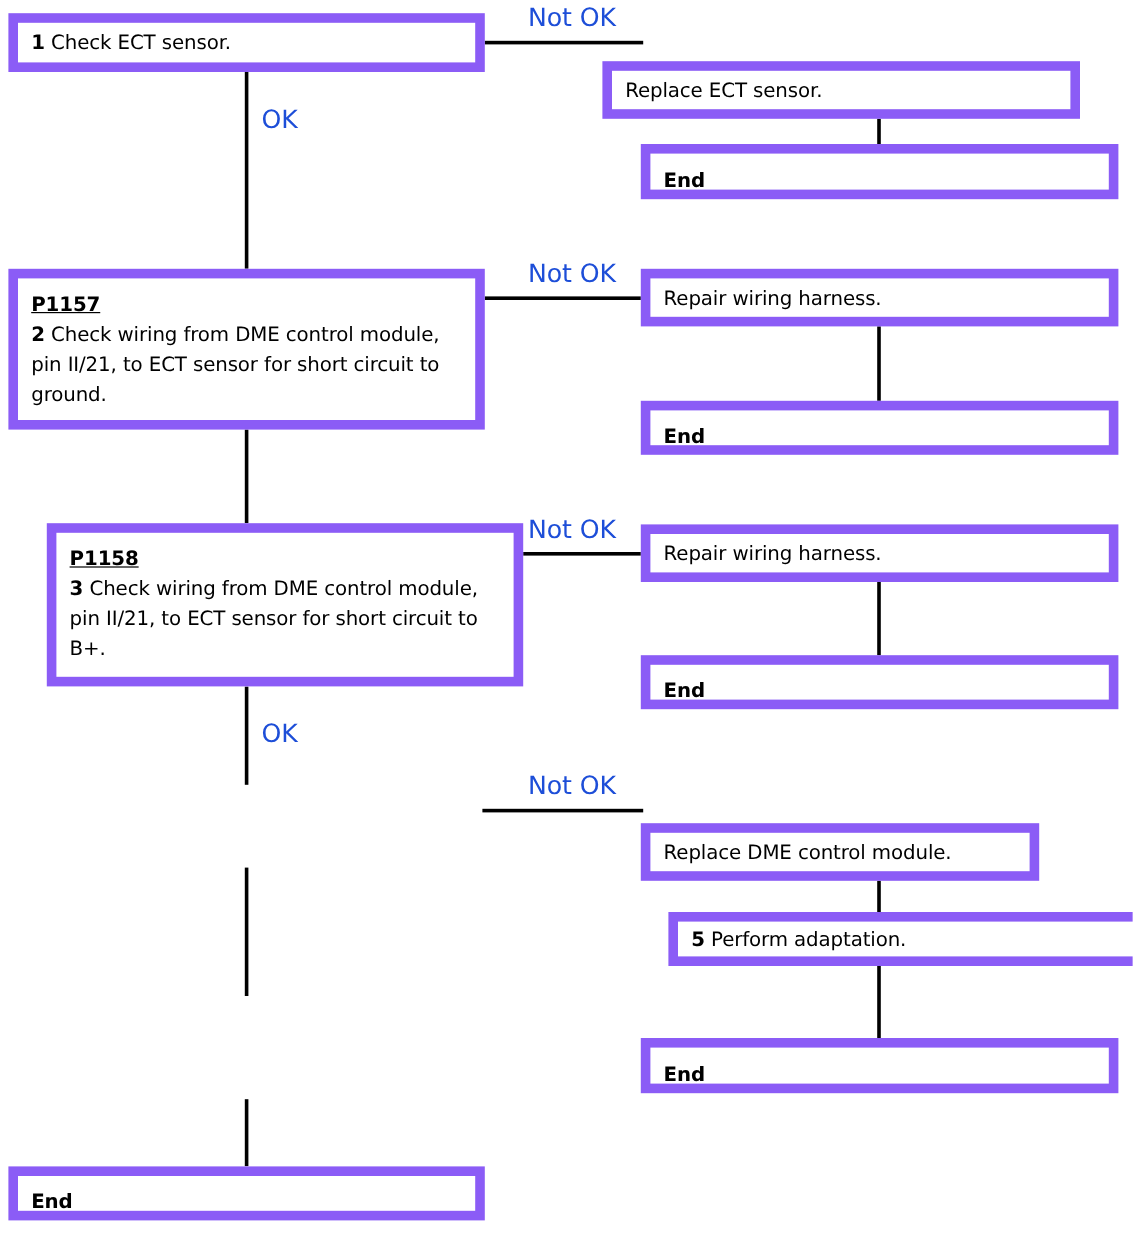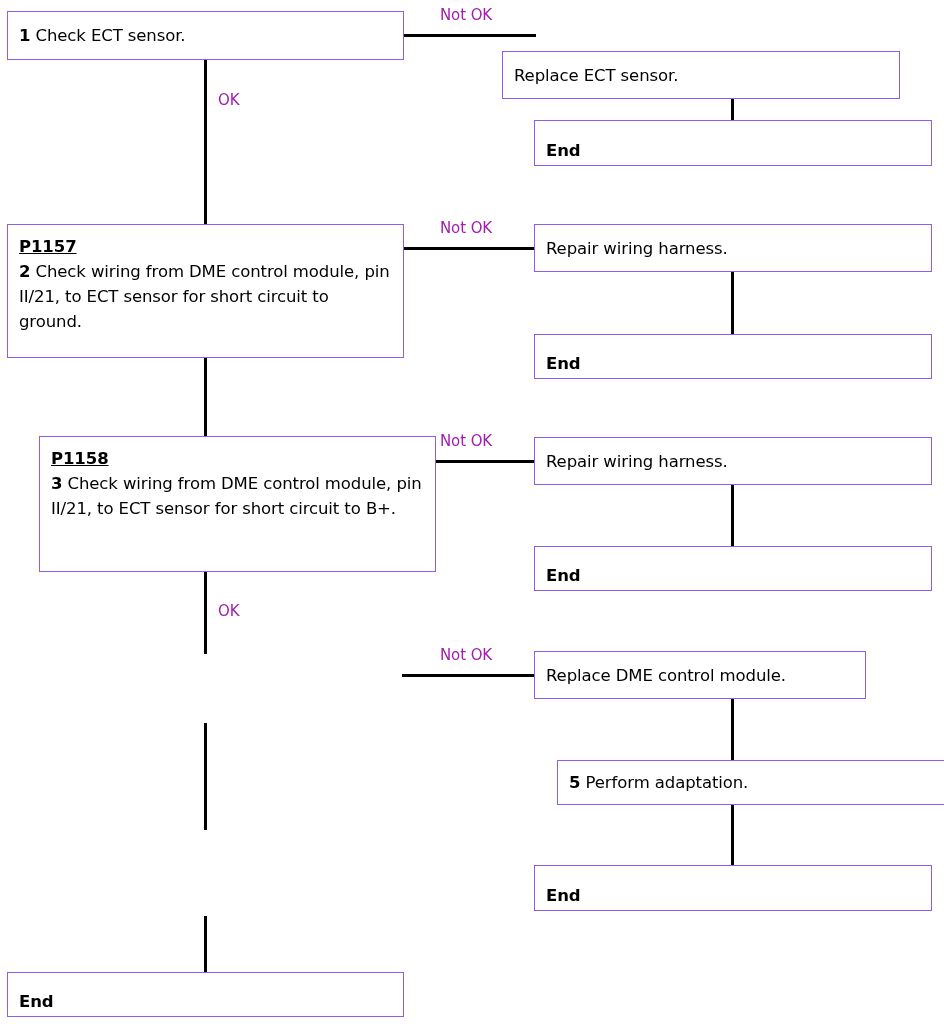--- a/index.html
+++ b/index.html
@@ -11,21 +11,21 @@
     position: relative;
     width: 944px;
     height: 1030px;
     background: #ffffff;
     font-family: "DejaVu Sans", sans-serif;
     overflow: hidden;
   }
   .node {
     position: absolute;
     box-sizing: border-box;
-    border: 1px solid #8b5cf6;
+    border: 8px solid #8b5cf6;
     background: #ffffff;
     display: flex;
     align-items: center;
     padding: 0 11px;
     z-index: 3;
   }
   .node .txt {
     font-size: 16.5px;
     line-height: 25px;
     color: #000000;
@@ -50,23 +50,23 @@
   }
   .edge {
     position: absolute;
     background: #000000;
     z-index: 1;
   }
   .edge-v { width: 3px; }
   .edge-h { height: 3px; }
   .edge-label {
     position: absolute;
-    font-size: 15px;
+    font-size: 21px;
     line-height: 20px;
-    color: #a21caf;
+    color: #1d4ed8;
     white-space: nowrap;
     z-index: 2;
     letter-spacing: -0.1px;
   }
 </style>
 </head>
 <body>
 
 <div id="page">
 
@@ -137,21 +137,21 @@
   </div>
 
   <div class="node" style="left:534px; top:437px; width:398px; height:48px;">
     <span class="txt">Repair wiring harness.</span>
   </div>
 
   <div class="node bold-only" style="left:534px; top:546px; width:398px; height:45px;">
     <span class="txt">End</span>
   </div>
 
-  <div class="node" style="left:534px; top:651px; width:332px; height:48px;">
+  <div class="node" style="left:534px; top:686px; width:332px; height:48px;">
     <span class="txt">Replace DME control module.</span>
   </div>
 
   <div class="node" style="left:557px; top:760px; width:398px; height:45px;">
     <span class="txt"><span class="step-num">5</span><span> Perform adaptation.</span></span>
   </div>
 
   <div class="node bold-only" style="left:534px; top:865px; width:398px; height:46px;">
     <span class="txt">End</span>
   </div>

